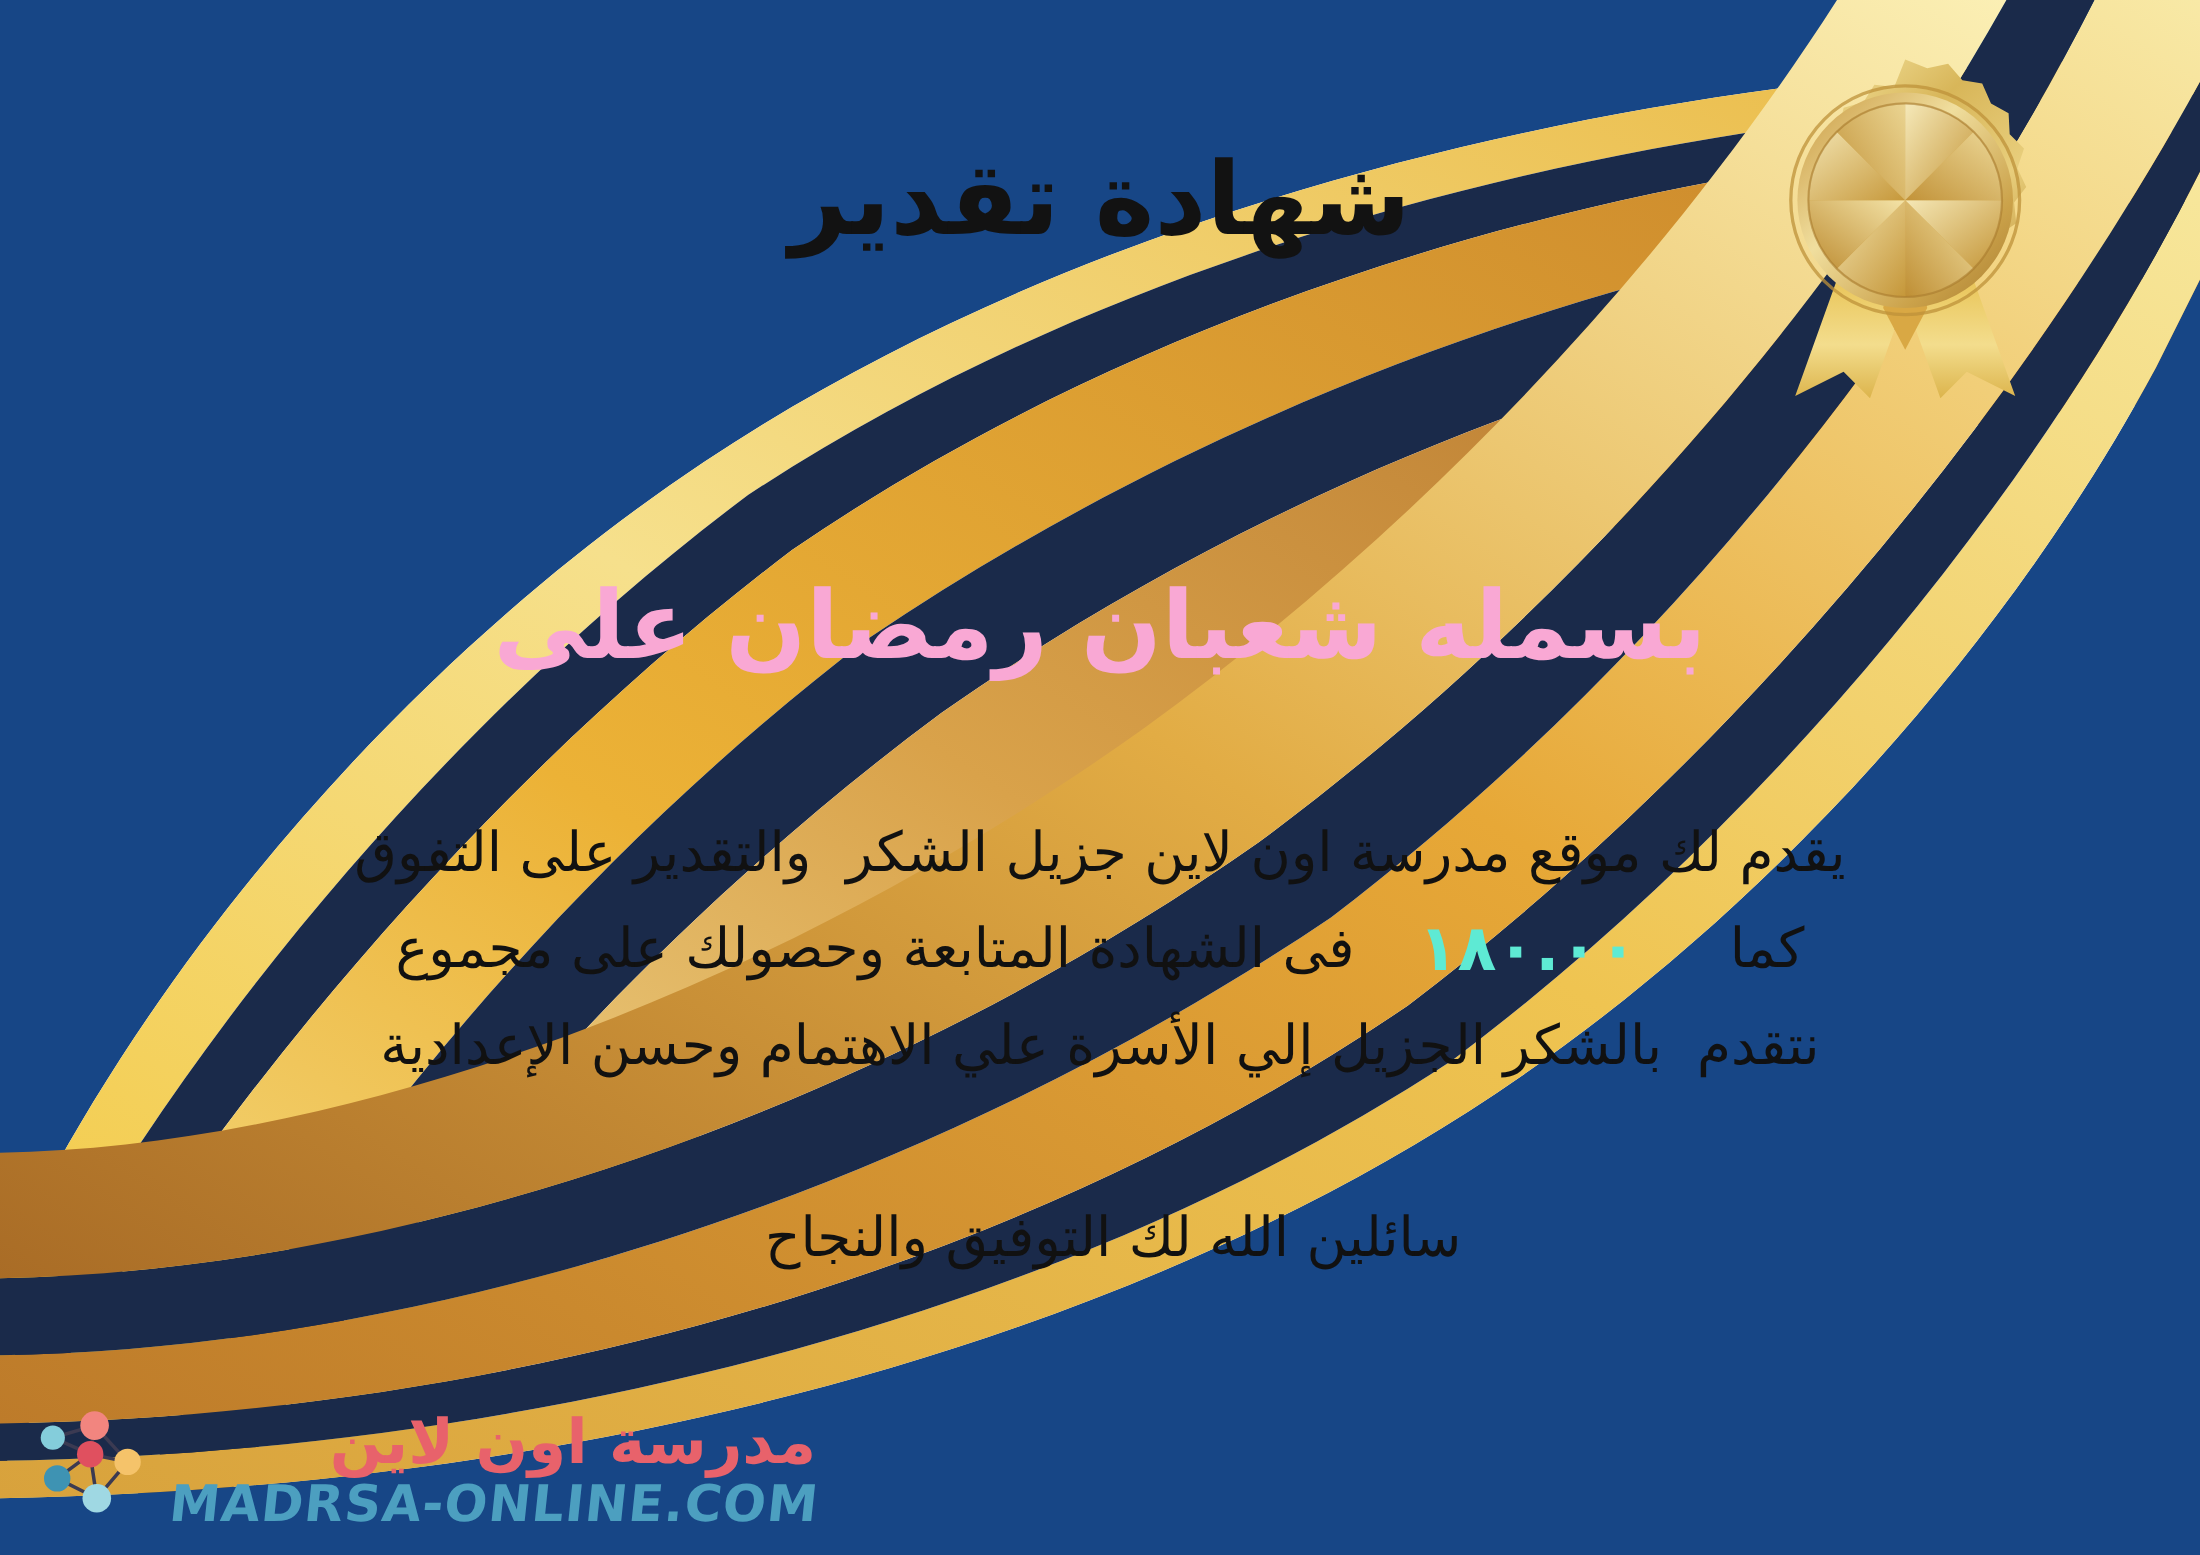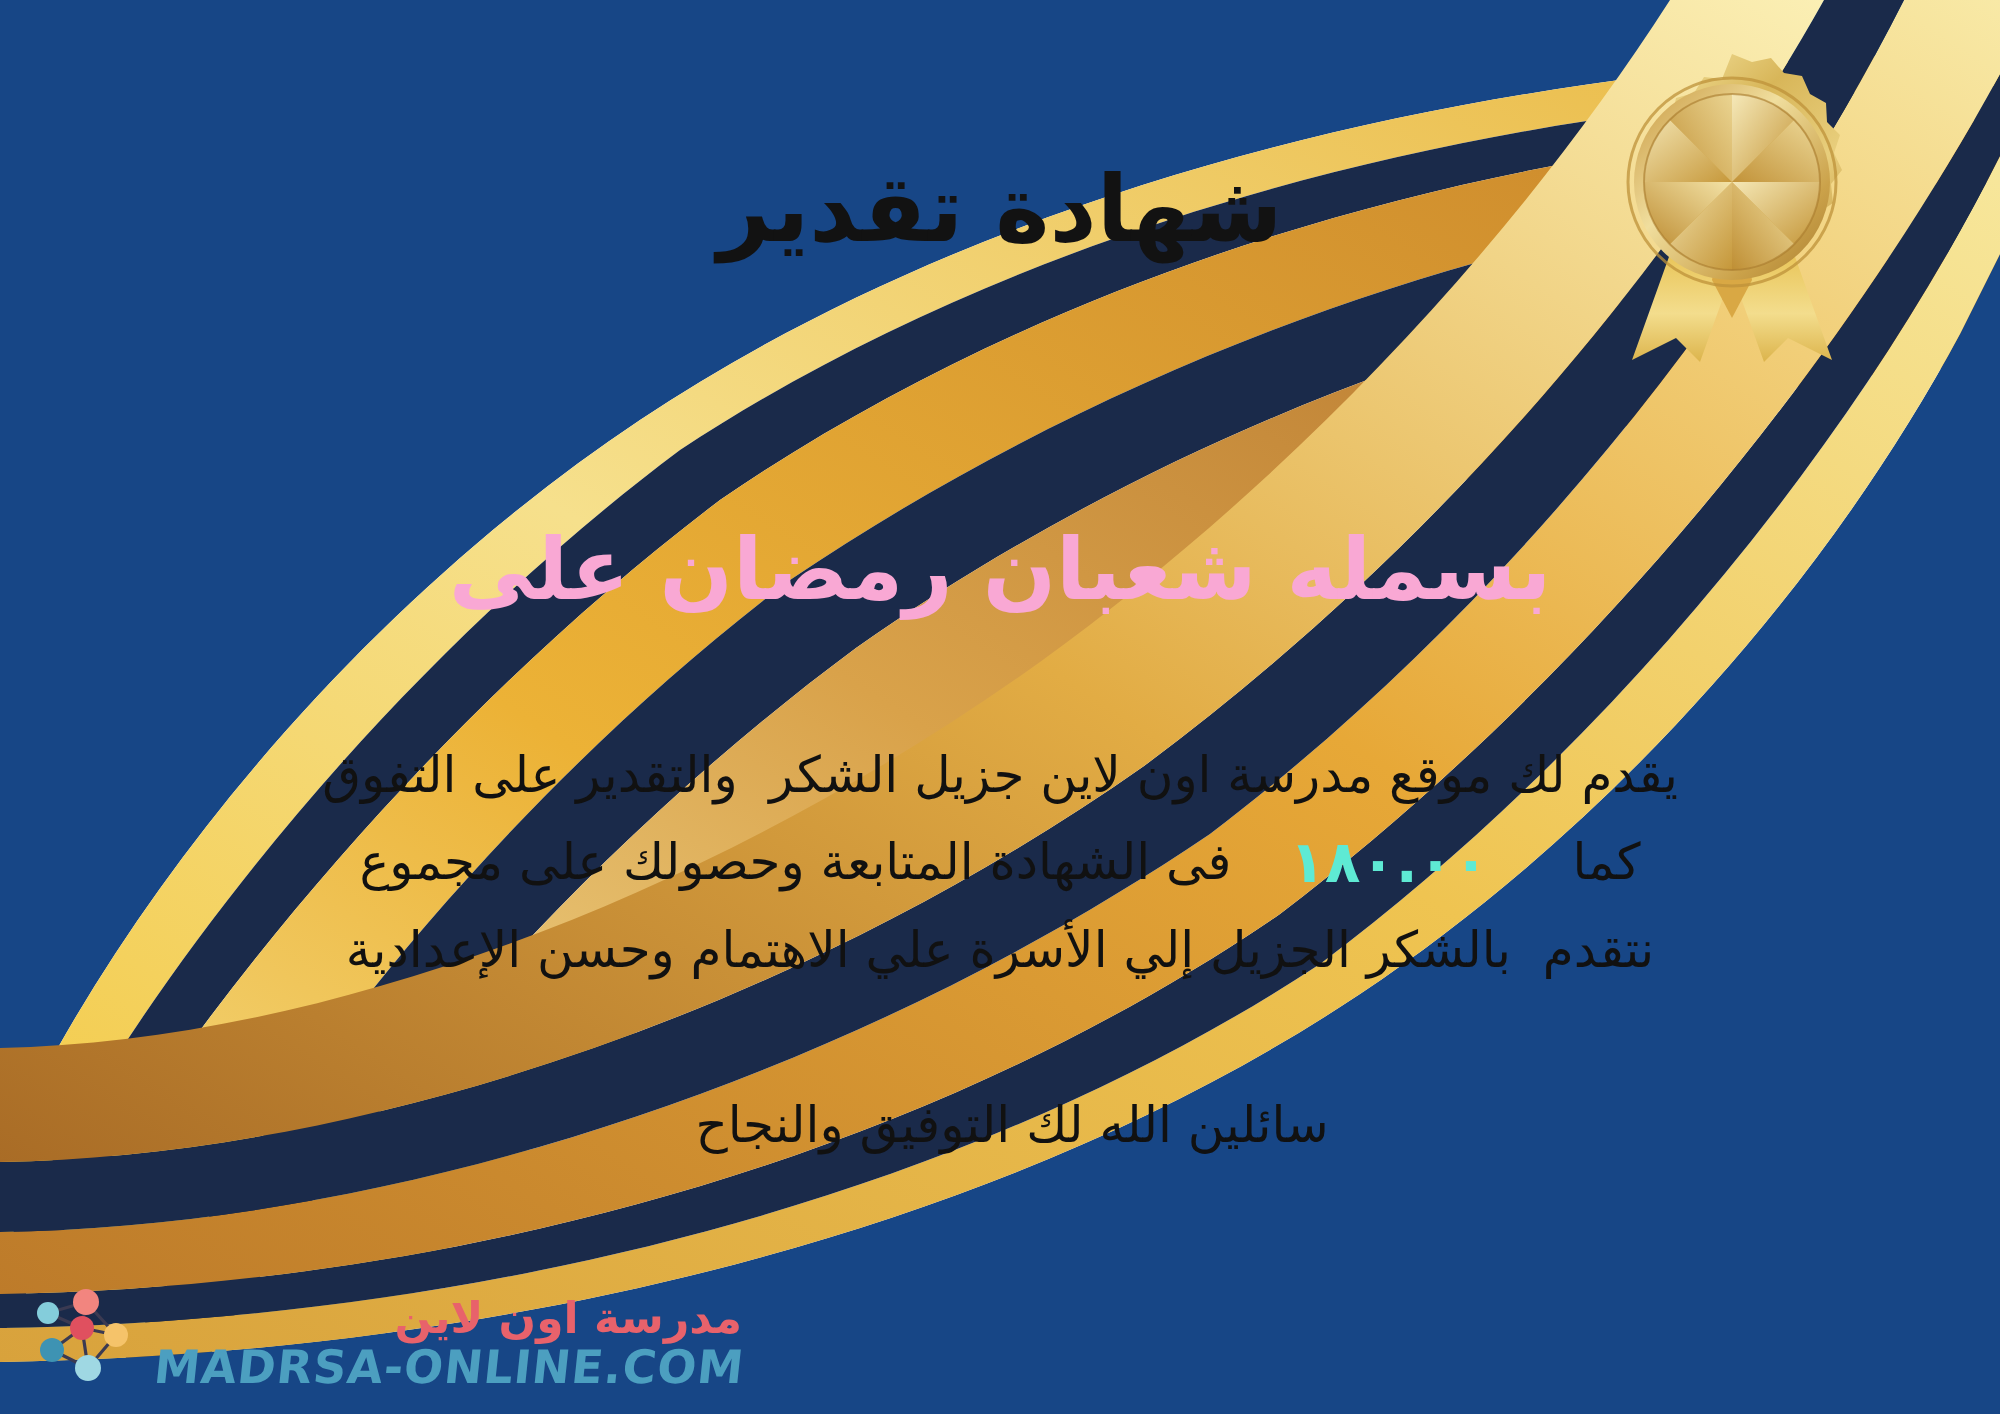--- a/index.html
+++ b/index.html
@@ -49,21 +49,21 @@
   #medal svg{width:280px;height:320px;display:block;}
 
   
   .content{
     position:absolute;left:0;top:0;width:2000px;height:1414px;
     text-align:center;
   }
   #cert-title{
     position:absolute;top:130px;left:0;width:2000px;
     font-size:92px;line-height:1.12;font-weight:700;
-    color:#121212;letter-spacing:0px;margin-top:28px;
+    color:#121212;letter-spacing:0px;
   }
   #recipient-name{
     position:absolute;top:520px;left:0;width:2000px;
     font-size:86px;line-height:1.15;font-weight:700;
     color:#f9a8d4;
   }
   .body-block{
     position:absolute;top:735px;left:60px;width:1880px;
   }
   .body-line{
@@ -84,21 +84,21 @@
     font-size:50px;line-height:1.5;color:#111111;font-weight:500;margin-left:12px;
   }
 
   
   #brand-logo{
     position:absolute;left:30px;bottom:24px;
     display:flex;align-items:center;gap:14px;direction:rtl;
   }
   .brand-text{display:flex;flex-direction:column;align-items:flex-start;line-height:1;}
   #brand-name-ar{
-    font-size:44px;font-weight:700;color:#e8626b;letter-spacing:0px;
+    font-size:56px;font-weight:700;color:#e8626b;letter-spacing:0px;
     direction:rtl;
     margin-top:19px;
   }
   #brand-domain{
     font-size:46px;font-weight:700;color:#4c9fc0;direction:ltr;
     letter-spacing:1px;font-family:"DejaVu Sans","Liberation Sans",sans-serif;
     transform:skewX(-6deg);transform-origin:left bottom;margin-top:4px;
   }
   #brand-mark{width:108px;height:108px;flex:0 0 108px;}
   #brand-mark svg{width:108px;height:108px;display:block;}

